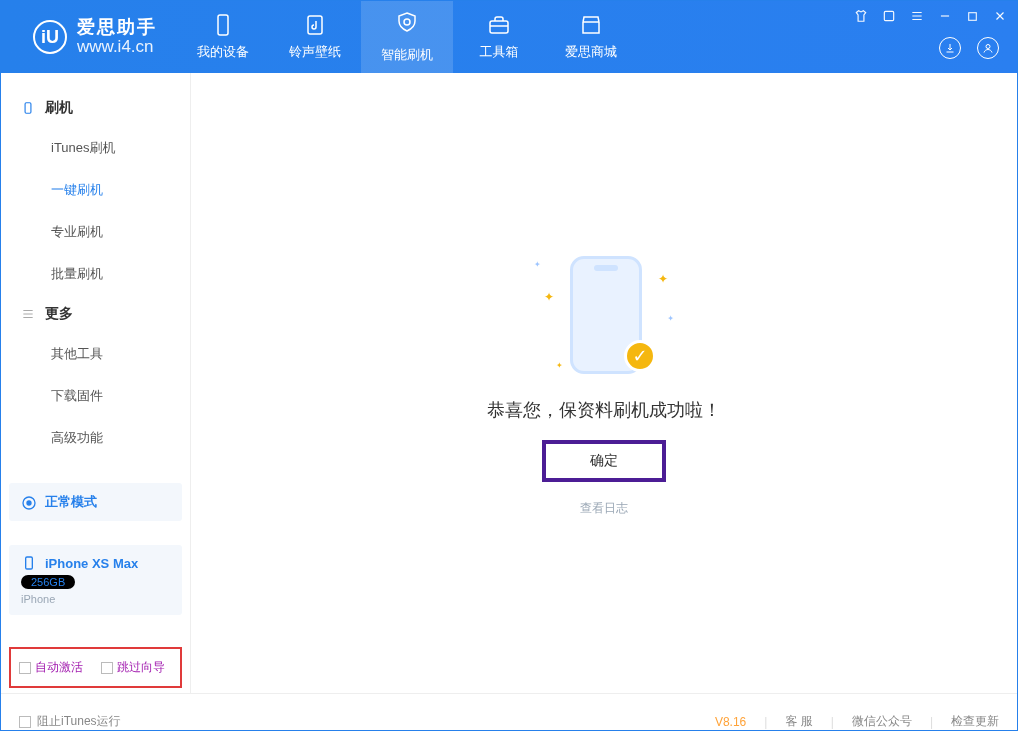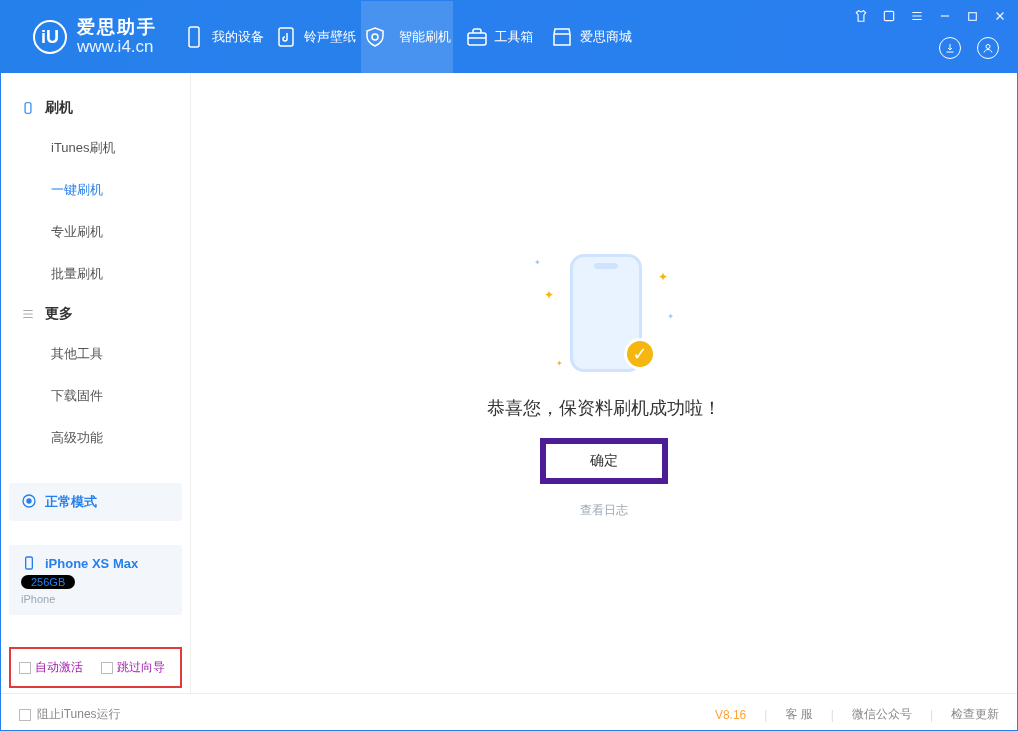--- a/index.html
+++ b/index.html
@@ -6,62 +6,62 @@
 body { background: #fff; width: 1018px; height: 731px; overflow: hidden; border: 1px solid #2680eb; }
 
 .titlebar { height: 72px; background: linear-gradient(90deg, #2680eb 0%, #2a7ff0 100%); display: flex; align-items: stretch; color: #fff; position: relative; }
 .logo-block { display: flex; align-items: center; padding: 0 20px 0 24px; gap: 10px; margin-left: 8px; }
 .logo-circle { width: 34px; height: 34px; border: 2px solid #fff; border-radius: 50%; display: flex; align-items: center; justify-content: center; font-weight: bold; font-size: 18px; }
 .logo-text { line-height: 1.1; }
 .logo-text .cn { font-size: 18px; font-weight: bold; letter-spacing: 2px; }
 .logo-text .url { font-size: 17px; opacity: 0.9; }
 
 .nav { display: flex; align-items: stretch; }
-.nav-item { width: 92px; display: flex; flex-direction: row; align-items: center; justify-content: center; gap: 6px; font-size: 13px; cursor: pointer; position: relative; }
+.nav-item { width: 92px; display: flex; flex-direction: column; align-items: center; justify-content: center; gap: 6px; font-size: 13px; cursor: pointer; position: relative; }
 .nav-item.active { background: rgba(255,255,255,0.15); gap: 12px; }
 .nav-item svg { width: 24px; height: 24px; }
 .nav-item .label { color: #fff; }
 
 .win-controls { position: absolute; right: 10px; top: 8px; display: flex; gap: 14px; align-items: center; }
 .win-controls span { cursor: pointer; font-size: 14px; color: #fff; opacity: 0.95; display:inline-flex; }
 .win-lower { position: absolute; right: 18px; top: 36px; display: flex; gap: 16px; align-items: center; }
 .win-lower span { width: 22px; height: 22px; border: 1.5px solid #fff; border-radius: 50%; display: inline-flex; align-items: center; justify-content: center; color: #fff; font-size: 12px; cursor:pointer; }
 
 .body-area { display: flex; height: 620px; }
 .sidebar { width: 190px; border-right: 1px solid #eee; display: flex; flex-direction: column; gap: 16px; }
 .side-scroll { flex: 1; padding-top: 16px; }
 .side-group-title { display: flex; align-items: center; gap: 10px; padding: 10px 20px; font-size: 14px; color: #333; font-weight: bold; }
 .side-group-title svg { width: 14px; height: 14px; }
 .side-item { padding: 12px 20px 12px 50px; font-size: 13px; color: #555; cursor: pointer; }
 .side-item.active { color: #2680eb; }
 
-.device-box { margin: 8px; background: #f3f7fc; border-radius: 3px; padding: 10px 12px; font-size: 13px; color: #333; display:flex; align-items:flex-start; gap:8px;}
+.device-box { margin: 8px; background: #f3f7fc; border-radius: 3px; padding: 10px 12px; font-size: 13px; color: #333; display:flex; align-items:flex-end; gap:8px;}
 .device-box.blue { color: #2680eb; font-weight: bold; }
 .device-panel { margin: 0 8px 10px; background: #f3f7fc; border-radius: 3px; padding: 10px 12px; font-size: 12px; color: #2680eb; }
 .device-panel .name { font-weight: bold; font-size: 13px; }
 .device-panel .cap { display:inline-block; margin-top:4px; background:#000000; color:#2680eb; border-radius:10px; padding:1px 10px; font-size:11px;}
 .device-panel .type { color:#9aa7b5; font-size:11px; margin-top:4px; }
 
 .highlight-row { margin: 6px 8px 5px; border: 2px solid #e03a3a; padding: 10px 8px; display: flex; gap: 18px; align-items: center; font-size: 12px; color: #a21caf; }
 .highlight-row label { display: flex; align-items: center; gap: 4px; cursor: pointer; }
 .fake-check { width: 12px; height: 12px; border: 1px solid #bbb; display: inline-block; }
 
 .content { flex: 1; display: flex; flex-direction: column; align-items: center; justify-content: center; gap: 18px; }
 .phone-art { position: relative; width: 140px; height: 130px; }
 .phone-shape { position:absolute; left:36px; top:6px; width:72px; height:118px; border-radius:14px; border:3px solid #cfe3ff; background:#e9f2ff; }
 .phone-shape::before { content:""; position:absolute; top:6px; left:50%; transform:translateX(-50%); width:24px; height:6px; background:#cfe3ff; border-radius:3px;}
 .badge-check { position:absolute; right:18px; bottom:8px; width:32px; height:32px; background:#f5b70f; border-radius:50%; border:3px solid #fff; display:flex; align-items:center; justify-content:center; color:#fff; font-size:18px; }
 .sparkle { position:absolute; color:#f5b70f; font-size:12px; }
 .s1{ left:10px; top:40px;} .s2{ right:6px; top:22px;} .s3{ left:22px; bottom:10px; font-size:8px;} .s4{ right:0; top:64px; font-size:8px; color:#9cc4ff;} .s5{left:0; top:10px; color:#9cc4ff; font-size:8px;}
 
 .success-text { font-size: 18px; color: #333; }
-.confirm-btn { border: 6px solid #4c1d95; background: #fff; padding: 8px 44px; font-size: 14px; color: #333; cursor: pointer; }
+.confirm-btn { border: 4px solid #4c1d95; background: #fff; padding: 8px 44px; font-size: 14px; color: #333; cursor: pointer; }
 .log-link { font-size: 12px; color: #9aa7b5; cursor: pointer; }
 
-.footer { height: 38px; border-top: 1px solid #eee; display: flex; align-items: flex-start; padding: 12px 18px; font-size: 12px; color: #888; gap: 6px; }
+.footer { height: 38px; border-top: 1px solid #eee; display: flex; align-items: flex-end; padding: 1px 18px; font-size: 12px; color: #888; gap: 6px; }
 .footer .left { display:flex; align-items:center; gap:6px; flex:1; }
 .footer .right { display:flex; align-items:center; gap:18px; color:#888;}
 .footer .right .ver { color:#ffa339; }
 .footer .right .divider { color:#ddd; }
 .footer .right span.link { cursor:pointer; }
 </style>
 </head>
 <body>
 
 <div class="titlebar">

